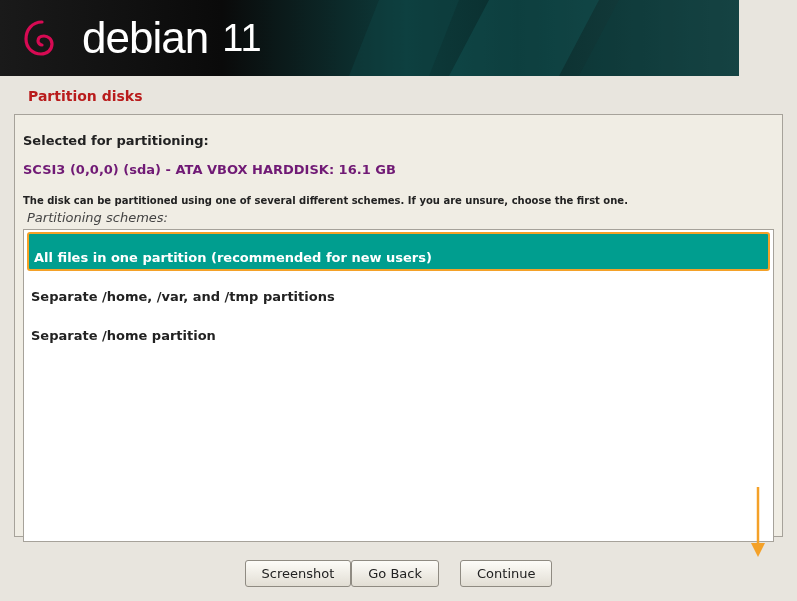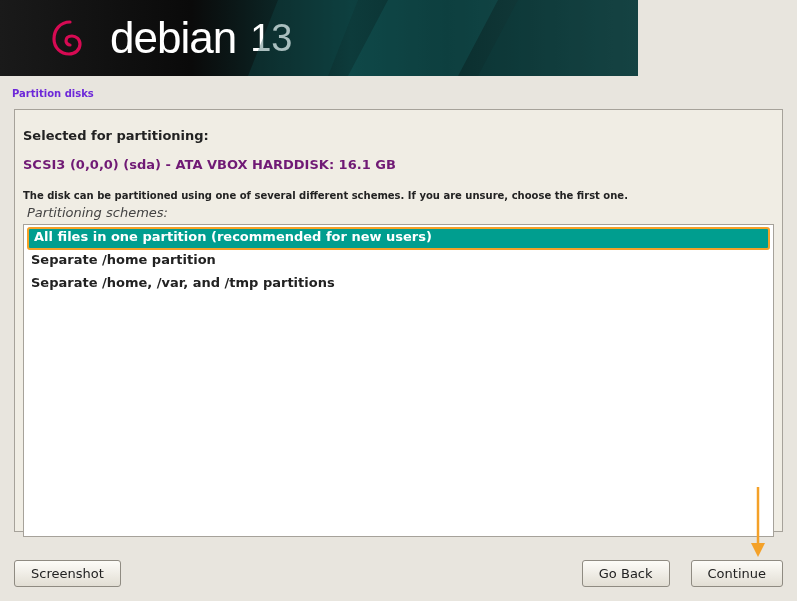--- a/index.html
+++ b/index.html
@@ -5,27 +5,27 @@
     * { margin: 0; padding: 0; box-sizing: border-box; }
     body {
       width: 797px;
       height: 601px;
       font-family: "DejaVu Sans", Arial, sans-serif;
       background: #e8e5de;
       overflow: hidden;
       position: relative;
     }
     .banner {
-      width: 638px;
+      width: 739px;
       height: 76px;
       background: linear-gradient(90deg, #1a1a1a 0%, #0a0a0a 30%, #0d3b3b 55%, #0a2e2e 70%, #1a4545 100%);
       position: relative;
       display: flex;
       align-items: center;
-      padding-left: 48px;
+      padding-left: 20px;
     }
     .swirl {
       width: 44px;
       height: 44px;
       margin-right: 18px;
       position: relative;
       display: flex;
       align-items: center;
       justify-content: center;
     }
@@ -37,24 +37,24 @@
       font-family: "Segoe UI", Arial, sans-serif;
     }
     .logo-version {
       color: #ffffff;
       font-size: 38px;
       font-weight: 300;
       margin-left: 14px;
       font-family: "Segoe UI", Arial, sans-serif;
     }
     .page-title {
-      font-size: 10px;
+      font-size: 14px;
       font-weight: bold;
-      color: #6d28d9;
-      padding: 12px 0 10px 12px;
+      color: #b91c1c;
+      padding: 12px 0 10px 28px;
     }
     .main-panel {
       margin: 0 14px 0 14px;
       background: #f0ede4;
       border: 1px solid #a6a29a;
       height: 423px;
       padding: 8px 8px 8px 8px;
     }
     .selected-label {
       font-size: 13px;
@@ -84,38 +84,38 @@
     }
     .options-box {
       background: #ffffff;
       border: 1px solid #a6a29a;
       height: 313px;
     }
     .option-row {
       font-size: 13px;
       font-weight: bold;
       color: #222;
-      padding: 0 5px 4px 5px;
+      padding: 16px 5px 4px 5px;
       border: 2px solid transparent;
       cursor: pointer;
     }
     .option-row.selected {
       background: #009e8f;
       color: #ffffff;
       border: 2px solid #f4a128;
       border-radius: 3px;
       margin: 2px 3px 0px 3px;
     }
     .button-bar {
       position: absolute;
       bottom: 14px;
       left: 14px;
       right: 14px;
       display: flex;
-      justify-content: space-between;
+      justify-content: center;
       align-items: center;
     }
     .btn {
       background: linear-gradient(#fdfcf8, #e2ded4);
       border: 1px solid #8f8b82;
       border-radius: 3px;
       font-size: 13px;
       color: #222;
       padding: 5px 16px;
       cursor: pointer;
@@ -138,41 +138,41 @@
 </head>
 <body>
 
 <div class="banner">
   <div class="swirl">
     <svg viewBox="0 0 44 44" width="44" height="44">
       <path d="M22 6 C12 6 6 14 6 23 C6 32 13 38 21 38 C27 38 32 34 32 28 C32 23 28 20 24 20 C20 20 18 22 18 25 C18 27 20 29 22 29" fill="none" stroke="#d70a53" stroke-width="3.2" stroke-linecap="round"></path>
     </svg>
   </div>
   <span class="logo-text">debian</span>
-  <span class="logo-version">13</span>
+  <span class="logo-version">11</span>
   <svg class="poly-overlay">
     <polygon points="40,0 120,0 90,76 10,76" fill="#0f4a4a"></polygon>
     <polygon points="150,0 260,0 220,76 110,76" fill="#146060"></polygon>
     <polygon points="280,0 400,0 400,76 240,76" fill="#0d4040"></polygon>
   </svg>
 </div>
 
 <div class="page-title">Partition disks</div>
 
 <div class="main-panel">
   <div class="selected-label">Selected for partitioning:</div>
   <div class="blank-line"></div>
   <div class="disk-line">SCSI3 (0,0,0) (sda) - ATA VBOX HARDDISK: 16.1 GB</div>
   <div class="blank-line2"></div>
   <div class="instruction">The disk can be partitioned using one of several different schemes. If you are unsure, choose the first one.</div>
   <div class="scheme-label">Partitioning schemes:</div>
   <div class="options-box">
     <div class="option-row selected">All files in one partition (recommended for new users)</div>
+    <div class="option-row">Separate /home, /var, and /tmp partitions</div>
     <div class="option-row">Separate /home partition</div>
-    <div class="option-row">Separate /home, /var, and /tmp partitions</div>
   </div>
 </div>
 
 <div class="button-bar">
   <button class="btn">Screenshot</button>
   <div class="right-buttons">
     <button class="btn">Go Back</button>
     <button class="btn">Continue</button>
   </div>
 </div>

